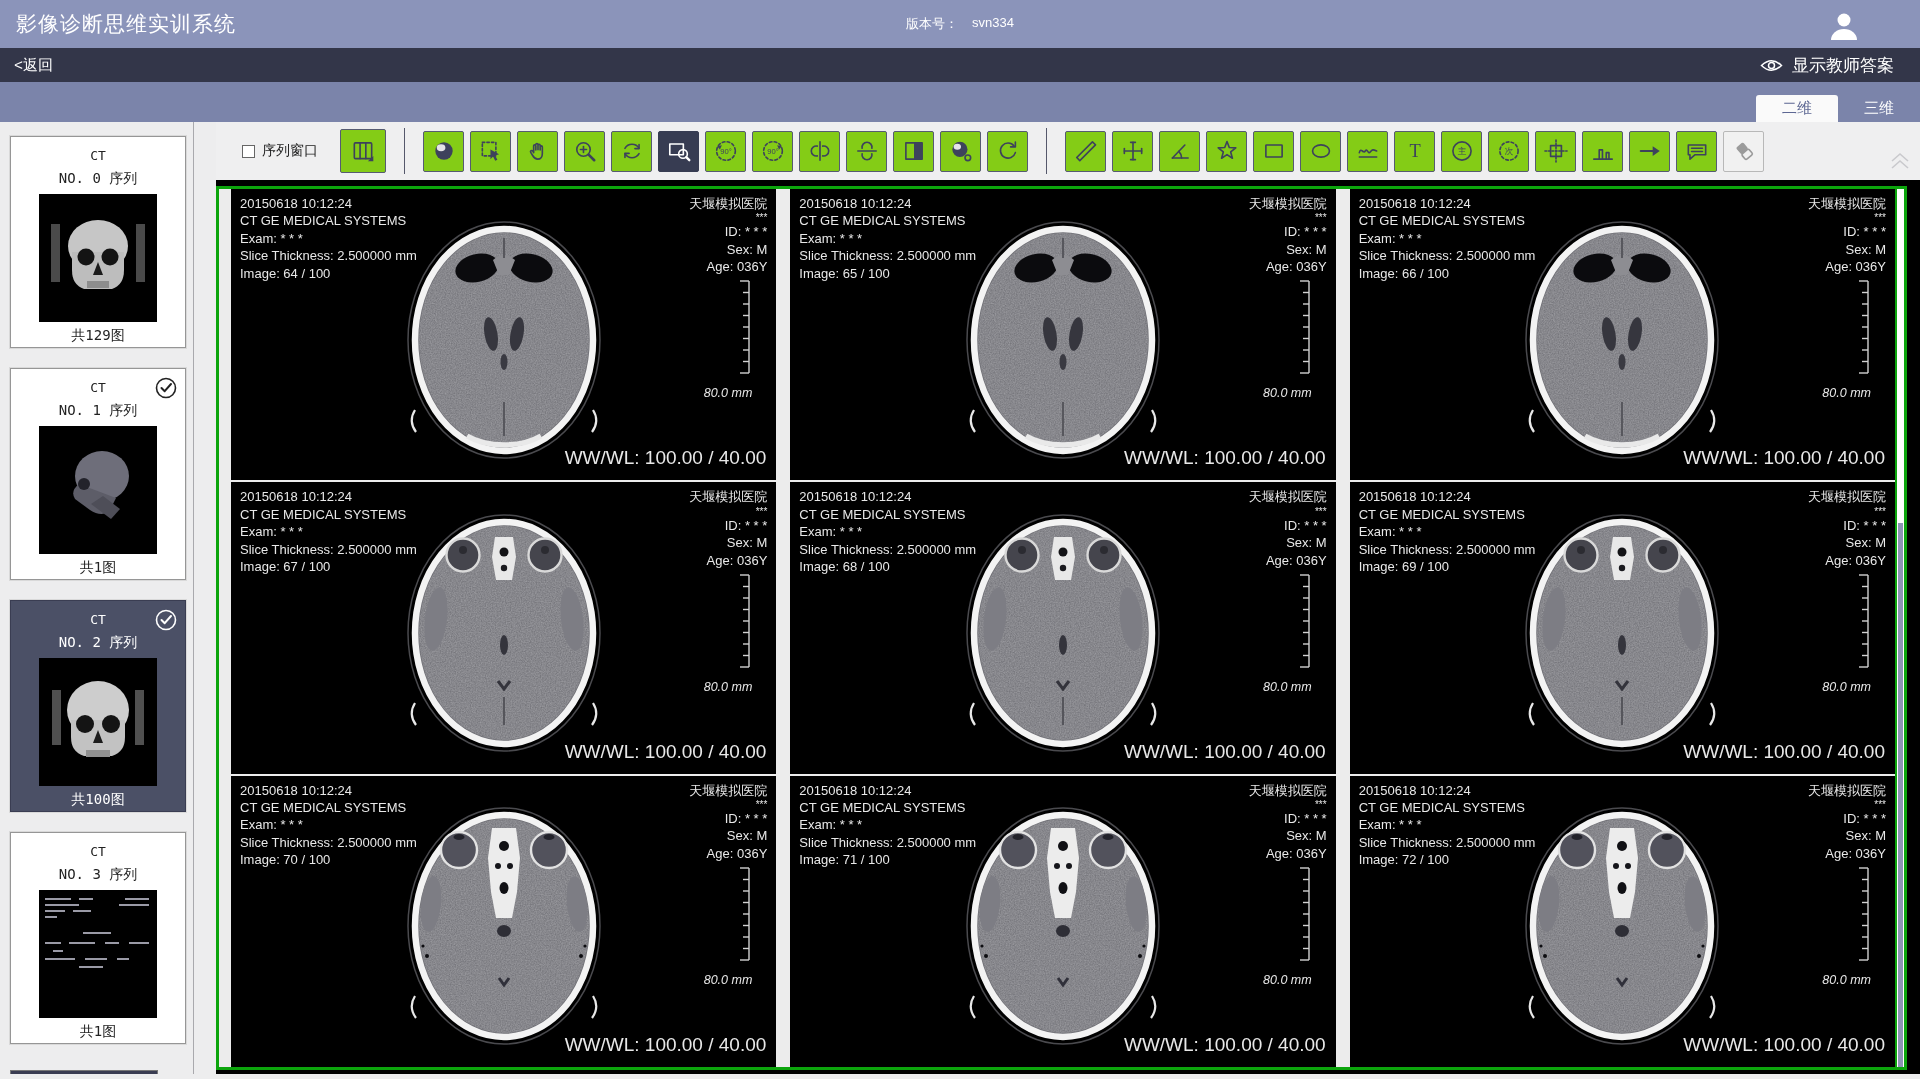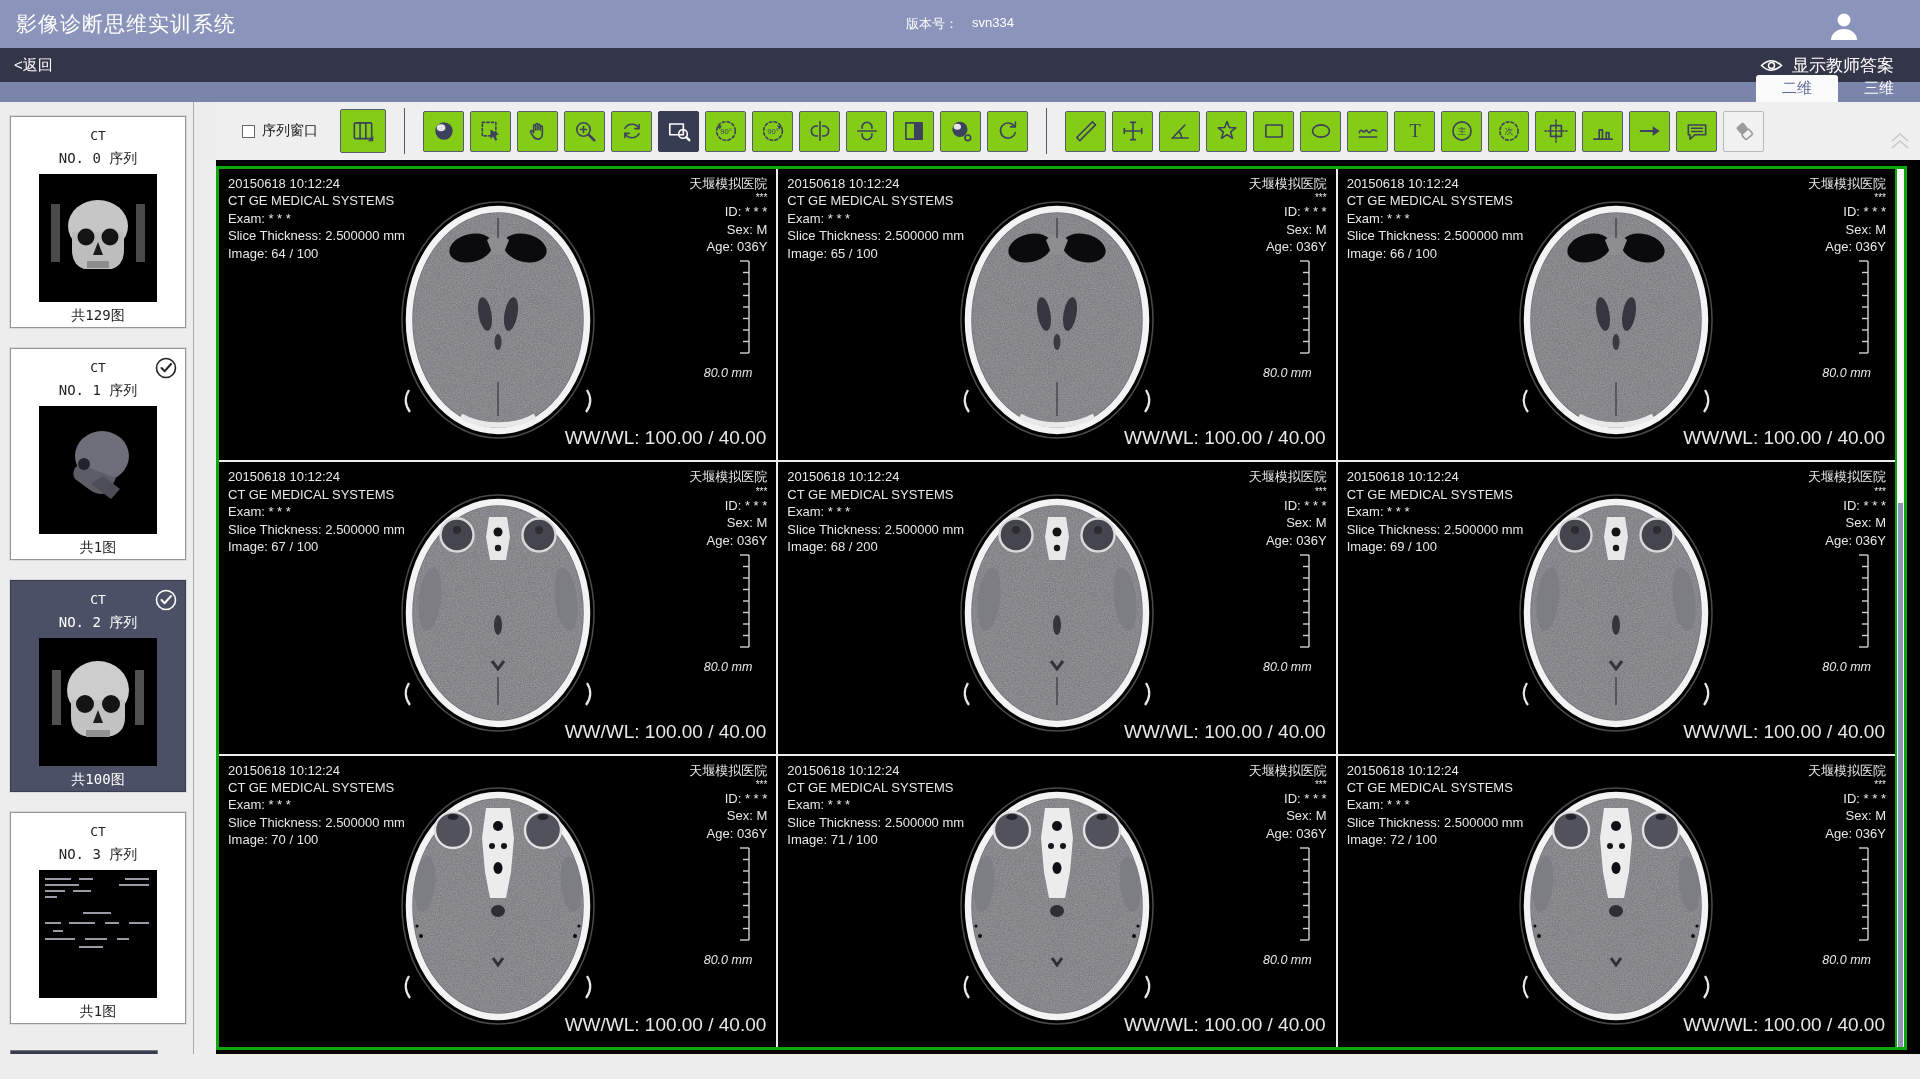--- a/index.html
+++ b/index.html
@@ -5,25 +5,25 @@
   * { box-sizing: border-box; margin:0; padding:0; }
   html,body { width:1920px; height:1079px; overflow:hidden;
     font-family:"Liberation Sans", sans-serif; background:#ededee; }
 
   
   .header { height:48px; background:#8b94ba; position:relative; display:flex; align-items:center; }
   .app-title { color:#fff; font-size:21px; letter-spacing:1px; margin-left:16px; }
   .version { position:absolute; left:50%; transform:translateX(-50%); color:#fff; font-size:13px; display:flex; gap:14px; }
   .user-btn { position:absolute; right:56px; top:9px; width:40px; height:40px; display:flex; align-items:center; justify-content:center; }
 
-  .subheader { height:34px; background:#333649; color:#fff; display:flex; align-items:center; }
+  .subheader { height:34px; background:#333649; color:#fff; display:flex; align-items:center;font-family:Liberation Mono, monospace; }
   .back-btn { margin-left:14px; font-size:15px; }
   .show-answer { margin-left:auto; margin-right:26px; display:flex; align-items:center; gap:9px; font-size:17px; }
 
-  .tabstrip { height:20px; background:#7b84aa; display:flex; justify-content:flex-end; align-items:flex-end; }
+  .tabstrip { height:40px; background:#7b84aa; display:flex; justify-content:flex-end; align-items:flex-end; }
   .tab { min-width:82px; height:27px; display:flex; align-items:center; justify-content:center; font-size:15px; color:#fff; padding:0 10px; }
   .tab.active { background:#fafafa; color:#5d6793; border-radius:3px 3px 0 0; }
 
   
   .body { display:flex; height:952px; }
 
   
   .sidebar { width:216px; position:relative; background:#ededee; flex:0 0 216px; }
   .sidebar::after { content:''; position:absolute; left:193px; top:0; bottom:0; width:1px; background:#a9a9ad; }
   .series-list { padding:14px 0 0 10px; display:flex; flex-direction:column; gap:20px; }
@@ -56,21 +56,21 @@
   .collapse-btn { position:absolute; right:8px; top:28px; color:#c9c9cd; }
 
   
   .viewer-area { flex:1; background:#000; padding:6px 13px 4px 0; }
   .green-frame { height:100%; border:3px solid #0ca50c; display:flex; }
   .grid { flex:1; display:grid; grid-template-columns:repeat(3,1fr); grid-template-rows:repeat(3,1fr);
     gap:2px; background:#ececec; }
   .scrollbar { width:9px; background:#fff; border-left:2px solid #0ca50c; position:relative; flex:0 0 9px; }
   .scroll-thumb { position:absolute; left:1px; right:1px; top:38%; bottom:0; background:#8d94b4; }
 
-  .cell { background:#000; position:relative; overflow:hidden; color:#e8e8e8; }
+  .cell { background:#000; position:relative; overflow:hidden; color:#e8e8e8;margin-left:12px; }
   .cell .ct { position:absolute; left:50%; top:50%; transform:translate(-50%,-50%); }
   .cell .tl { position:absolute; top:6px; left:9px; font-size:13px; line-height:1.34; }
   .cell .tr { position:absolute; top:6px; right:9px; text-align:right; font-size:13px; line-height:1.34; }
   .cell .tr .stars { font-size:10px; line-height:1.1; }
   .cell .ruler { position:absolute; right:24px; top:31%; width:80px; }
   .cell .ruler svg { display:block; margin-left:auto; stroke:#d2d2d2; fill:none; }
   .cell .ruler .lbl { font-style:italic; font-size:12.5px; margin-top:11px; text-align:right; }
   .cell .wwwl { position:absolute; right:10px; bottom:11px; font-size:19px; }
 </style>
 </head>
@@ -698,21 +698,21 @@
                 <path d="M109 186 l6 8 6-8" fill="none" stroke="#34343c" stroke-width="3"></path>
                 <line x1="115" y1="202" x2="115" y2="230" stroke="#55555b" stroke-width="2"></line>
                 <path d="M26 208 q-7 11 1 22" stroke="#e8e8e8" stroke-width="2.2" fill="none"></path>
                 <path d="M204 208 q7 11 -1 22" stroke="#e8e8e8" stroke-width="2.2" fill="none"></path>
               </svg>
               <div class="tl">
                 <div>20150618 10:12:24</div>
                 <div>CT GE MEDICAL SYSTEMS</div>
                 <div>Exam: * * *</div>
                 <div>Slice Thickness: 2.500000 mm</div>
-                <div>Image: 68 / 200</div>
+                <div>Image: 68 / 100</div>
               </div>
               <div class="tr">
                 <div>天堰模拟医院</div>
                 <div class="stars">***</div>
                 <div>ID: * * *</div>
                 <div>Sex: M</div>
                 <div>Age: 036Y</div>
               </div>
               <div class="ruler">
                 <svg width="16" height="96" viewBox="0 0 16 96" stroke-width="1.4">

